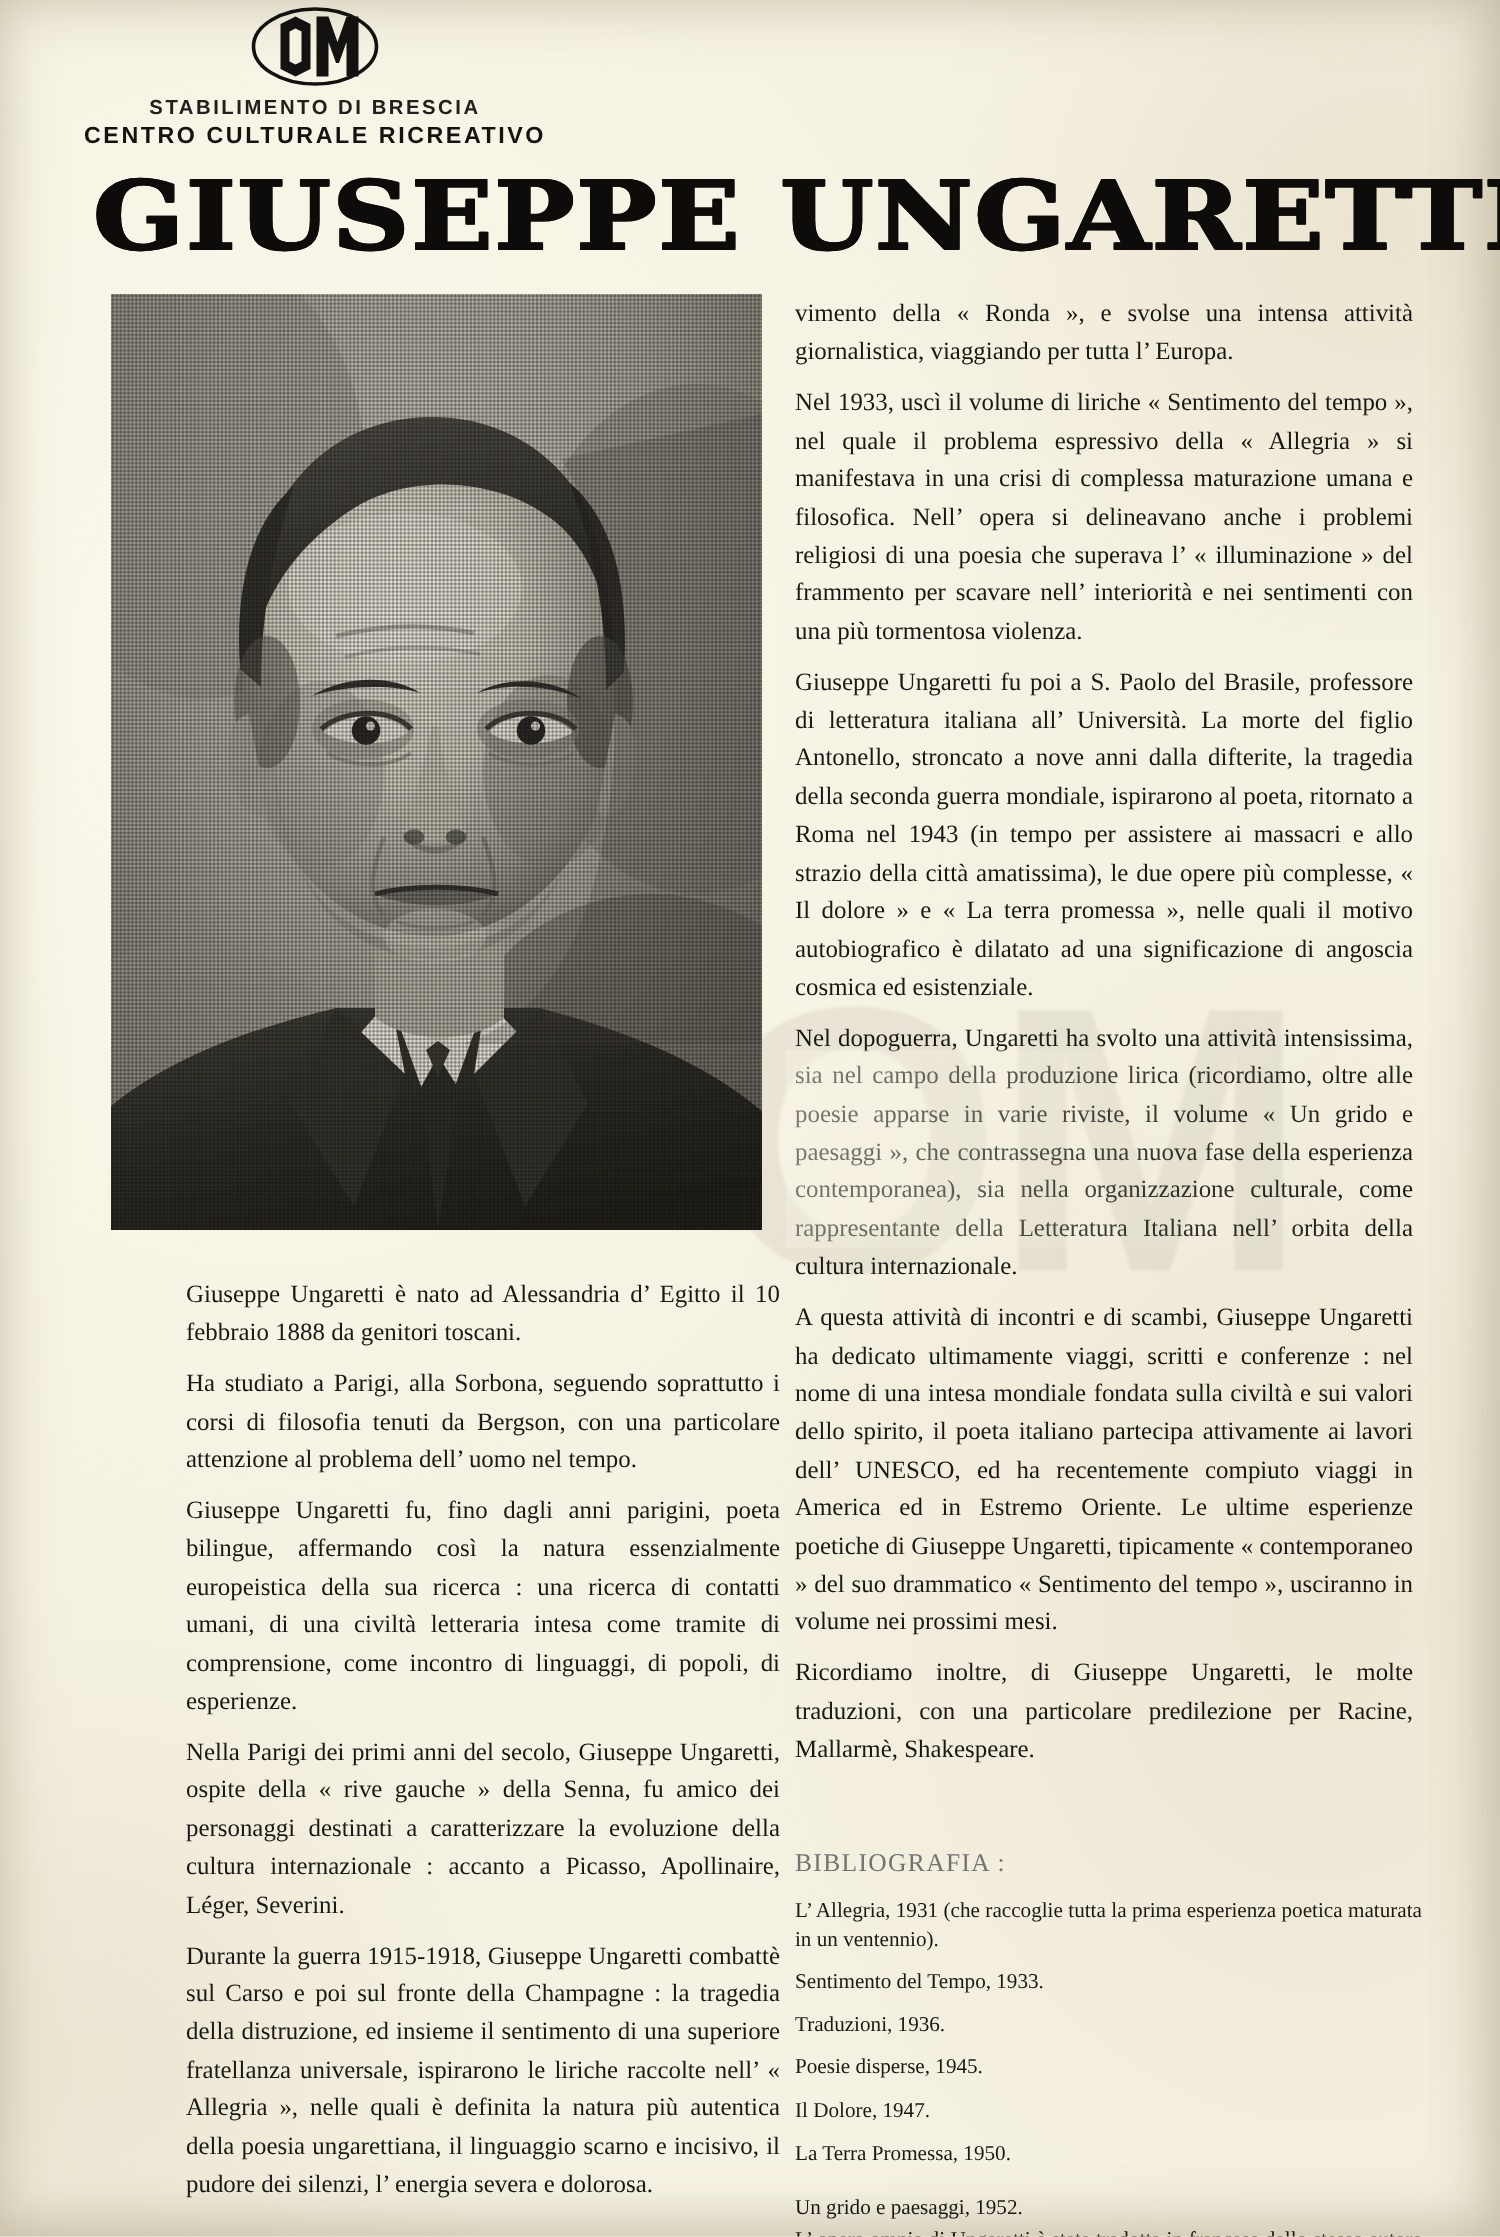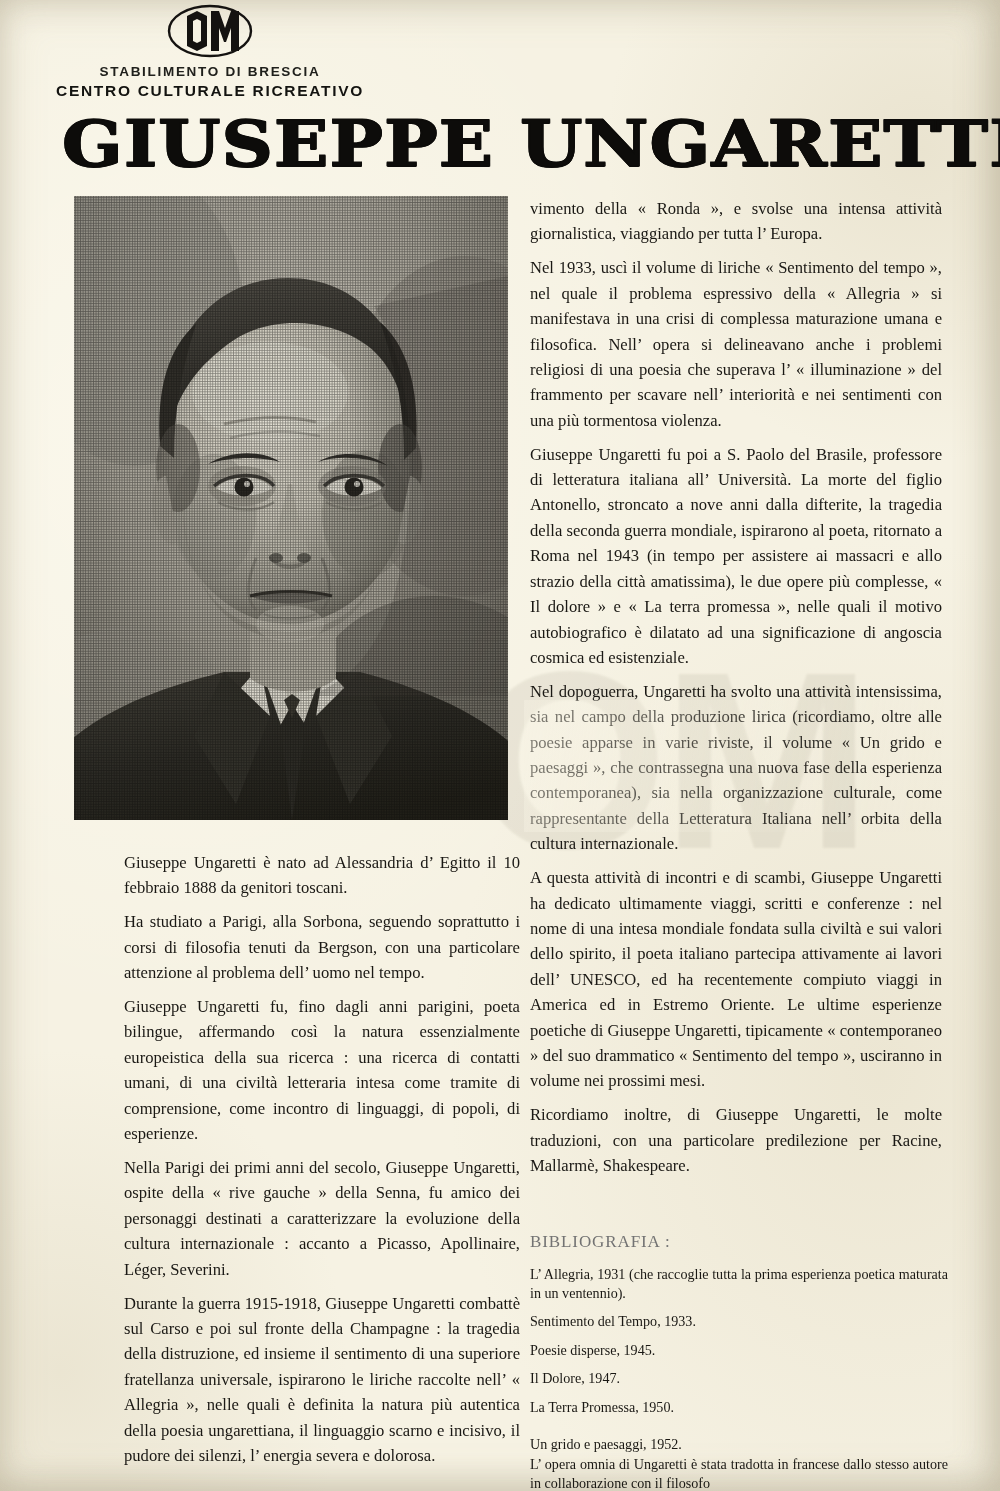--- a/index.html
+++ b/index.html
@@ -376,20 +376,21 @@
     <p>Ricordiamo inoltre, di Giuseppe Ungaretti, le molte traduzioni, con una particolare predilezione per Racine, Mallarmè, Shakespeare.</p>
   </div>
 
   <div class="fade-patch"></div>
 
   <div class="biblio">
     <div class="biblio-head">BIBLIOGRAFIA :</div>
     <div class="biblio-list">
       <div class="entry">L’ Allegria,   1931 (che raccoglie tutta la prima esperienza poetica maturata in un ventennio).</div>
       <div class="entry">Sentimento del Tempo,   1933.</div>
+      <div class="entry">Traduzioni,   1936.</div>
       <div class="entry">Poesie disperse,   1945.</div>
       <div class="entry">Il Dolore,   1947.</div>
       <div class="entry">La Terra Promessa, 1950.</div>
       <div class="entry tight">Un grido e paesaggi,   1952.</div>
       <div class="biblio-note">L’ opera omnia di Ungaretti è stata tradotta in francese dallo stesso autore in collaborazione con il filosofo</div>
 
     </div>
   </div>
 
 </div>

